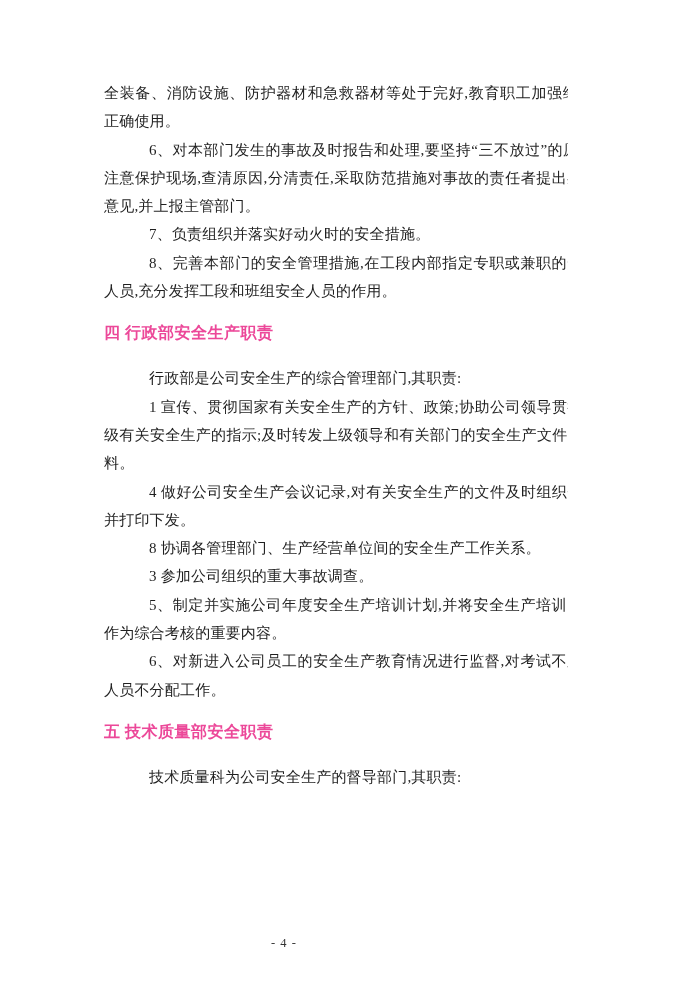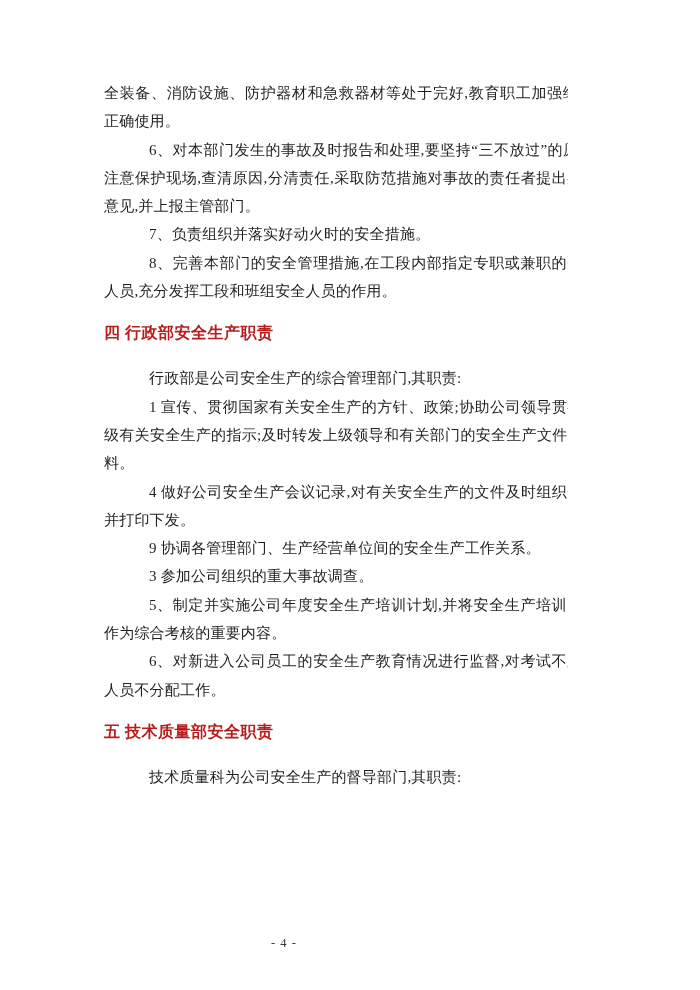--- a/index.html
+++ b/index.html
@@ -31,21 +31,21 @@
     color: #1f1f1f;
   }
   .content p.indent {
     text-indent: 3em;
   }
   .content h2 {
     margin: 14px 0 17px 0;
     font-size: 16px;
     line-height: 28px;
     font-weight: bold;
-    color: #b91c1c;
+    color: #ec4899;
     letter-spacing: 0.5px;
   }
   .footer {
     position: absolute;
     left: 0;
     top: 936px;
     width: 100%;
     text-align: center;
     font-size: 12.5px;
     color: #333333;
@@ -61,21 +61,21 @@
     <p>全装备、消防设施、防护器材和急救器材等处于完好,教育职工加强维护,正确使用。</p>
     <p class="indent">6、对本部门发生的事故及时报告和处理,要坚持“三不放过”的原则,注意保护现场,查清原因,分清责任,采取防范措施对事故的责任者提出处理意见,并上报主管部门。</p>
     <p class="indent">7、负责组织并落实好动火时的安全措施。</p>
     <p class="indent">8、完善本部门的安全管理措施,在工段内部指定专职或兼职的安全人员,充分发挥工段和班组安全人员的作用。</p>
 
     <h2>四 行政部安全生产职责</h2>
 
     <p class="indent">行政部是公司安全生产的综合管理部门,其职责:</p>
     <p class="indent">1 宣传、贯彻国家有关安全生产的方针、政策;协助公司领导贯彻上级有关安全生产的指示;及时转发上级领导和有关部门的安全生产文件、资料。</p>
     <p class="indent">4 做好公司安全生产会议记录,对有关安全生产的文件及时组织会审并打印下发。</p>
-    <p class="indent">9 协调各管理部门、生产经营单位间的安全生产工作关系。</p>
+    <p class="indent">8 协调各管理部门、生产经营单位间的安全生产工作关系。</p>
     <p class="indent">3 参加公司组织的重大事故调查。</p>
     <p class="indent">5、制定并实施公司年度安全生产培训计划,并将安全生产培训内容作为综合考核的重要内容。</p>
     <p class="indent">6、对新进入公司员工的安全生产教育情况进行监督,对考试不及格人员不分配工作。</p>
 
     <h2>五 技术质量部安全职责</h2>
 
     <p class="indent">技术质量科为公司安全生产的督导部门,其职责:</p>
 
   </div>
 

